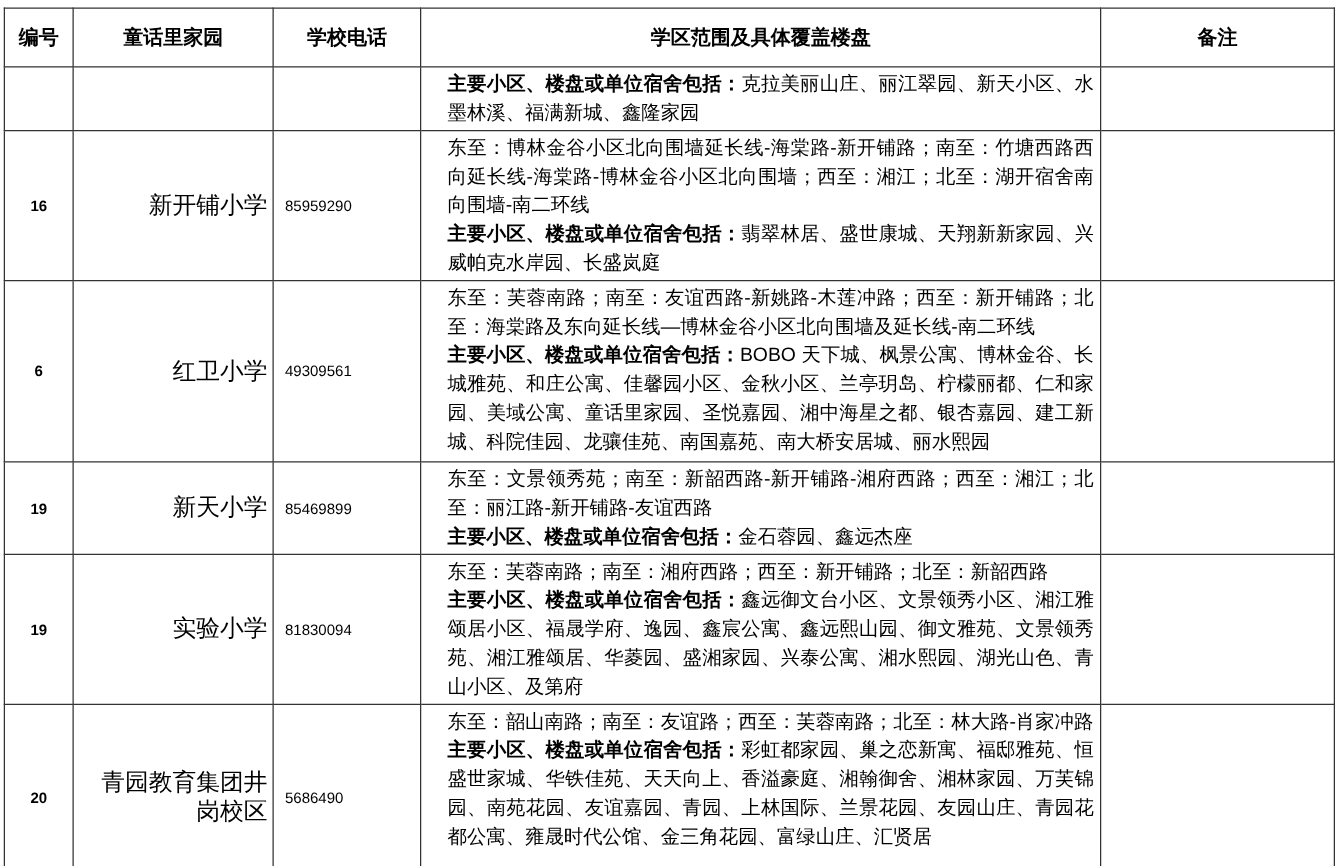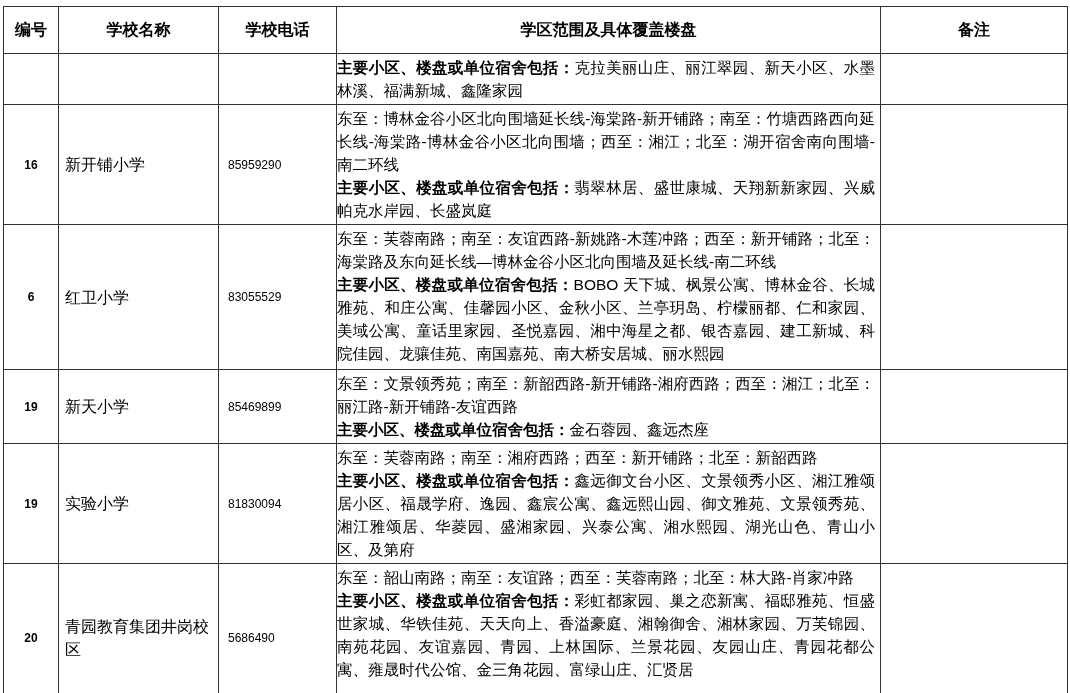--- a/index.html
+++ b/index.html
@@ -35,36 +35,36 @@
     vertical-align: middle;
     padding: 2px;
   }
   td.num {
     font-size: 12px;
     font-weight: bold;
     text-align: center;
     vertical-align: middle;
   }
   td.name {
-    font-size: 16px;
-    text-align: left;
+    font-size: 19px;
+    text-align: right;
     vertical-align: middle;
     padding: 2px 4px 2px 6px;
     line-height: 23px;
   }
   td.phone {
     font-size: 12px;
     text-align: left;
     vertical-align: middle;
     padding: 2px 2px 2px 9px;
   }
   td.range {
     font-size: 15.5px;
     vertical-align: top;
-    padding: 2px 5px 2px 0;
+    padding: 2px 5px 2px 21px;
     line-height: 23px;
     text-align: justify;
     margin-left: 48px;
   }
   td.range p {
     margin: 0;
     padding: 0;
   }
   td.range b {
     font-weight: bold;
@@ -81,21 +81,21 @@
     <colgroup>
       <col style="width:55px">
       <col style="width:160px">
       <col style="width:118px">
       <col style="width:544px">
       <col style="width:187px">
     </colgroup>
     <thead>
       <tr style="height:47px">
         <th class="hdr">编号</th>
-        <th class="hdr">学校名称</th>
+        <th class="hdr">童话里家园</th>
         <th class="hdr">学校电话</th>
         <th class="hdr">学区范围及具体覆盖楼盘</th>
         <th class="hdr">备注</th>
       </tr>
     </thead>
     <tbody>
       <tr style="height:50px">
         <td class="num"></td>
         <td class="name"></td>
         <td class="phone"></td>
@@ -111,21 +111,21 @@
         <td class="phone">85959290</td>
         <td class="range">
           <p>东至：博林金谷小区北向围墙延长线-海棠路-新开铺路；南至：竹塘西路西向延长线-海棠路-博林金谷小区北向围墙；西至：湘江；北至：湖开宿舍南向围墙-南二环线</p>
           <p><b>主要小区、楼盘或单位宿舍包括：</b><span>翡翠林居、盛世康城、天翔新新家园、兴威帕克水岸园、长盛岚庭</span></p>
         </td>
         <td class="remark"></td>
       </tr>
       <tr style="height:145px">
         <td class="num">6</td>
         <td class="name">红卫小学</td>
-        <td class="phone">83055529</td>
+        <td class="phone">49309561</td>
         <td class="range">
           <p>东至：芙蓉南路；南至：友谊西路-新姚路-木莲冲路；西至：新开铺路；北至：海棠路及东向延长线—博林金谷小区北向围墙及延长线-南二环线</p>
           <p><b>主要小区、楼盘或单位宿舍包括：</b><span>BOBO 天下城、枫景公寓、博林金谷、长城雅苑、和庄公寓、佳馨园小区、金秋小区、兰亭玥岛、柠檬丽都、仁和家园、美域公寓、童话里家园、圣悦嘉园、湘中海星之都、银杏嘉园、建工新城、科院佳园、龙骧佳苑、南国嘉苑、南大桥安居城、丽水熙园</span></p>
         </td>
         <td class="remark"></td>
       </tr>
       <tr style="height:68px">
         <td class="num">19</td>
         <td class="name">新天小学</td>
         <td class="phone">85469899</td>

